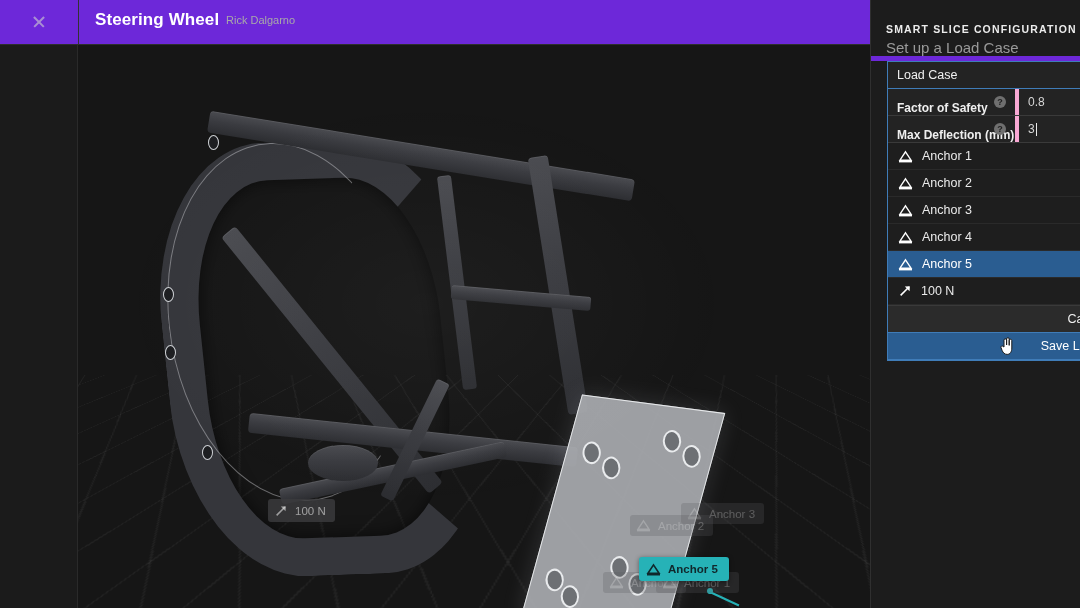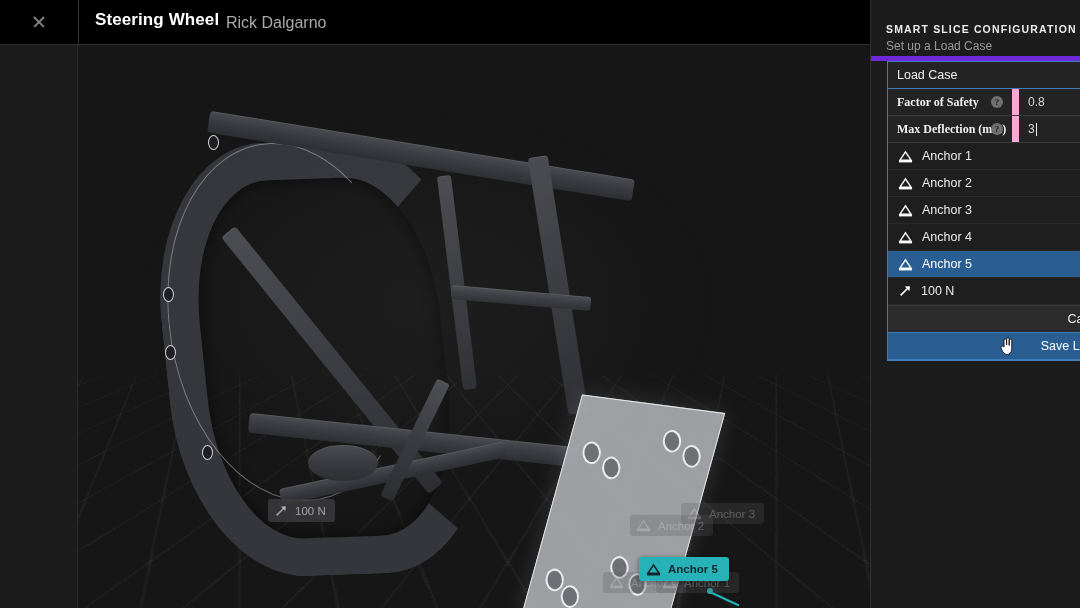--- a/index.html
+++ b/index.html
@@ -21,21 +21,21 @@
     height: 608px;
     background: #1c1c1c;
   }
 
   
   .topbar {
     position: absolute;
     left: 0; top: 0;
     width: 870px;
     height: 45px;
-    background: #000000;
+    background: #6d28d9;
     border-bottom: 1px solid #2e2e2e;
     box-sizing: border-box;
   }
   .close-cell {
     position: absolute;
     left: 0; top: 0;
     width: 78px; height: 44px;
     border-right: 1px solid #323232;
     display: flex;
     align-items: center;
@@ -61,21 +61,21 @@
     position: absolute;
     left: 95px; top: 10px;
     font-size: 17px;
     font-weight: bold;
     color: #ffffff;
     letter-spacing: .1px;
   }
   .doc-author {
     position: absolute;
     left: 226px; top: 14px;
-    font-size: 16px;
+    font-size: 11px;
     color: #a9a9a9;
   }
 
   
   .viewport {
     position: absolute;
     left: 78px; top: 45px;
     width: 792px; height: 563px;
     background: #161616;
     overflow: hidden;
@@ -223,21 +223,21 @@
     position: absolute;
     left: 15px; top: 7px;
     font-size: 10.5px;
     font-weight: bold;
     letter-spacing: 1.15px;
     color: #ececec;
   }
   .panel-sub {
     position: absolute;
     left: 15px; top: 23px;
-    font-size: 12px;
+    font-size: 15px;
     color: #9a9a9a;
   }
 
   .dialog {
     position: absolute;
     left: 16px; top: 61px;
     width: 400px;
     border: 1px solid #3f7cb8;
     background: #232323;
     box-sizing: border-box;
@@ -255,29 +255,28 @@
   }
   .field-row {
     display: flex;
     height: 26px;
     border-bottom: 1px solid #3a3a3a;
     background: #232323;
   }
   .field-label {
     width: 131px;
     display: flex;
-    align-items: center;
+    align-items: flex-end;
     padding-left: 9px;
     font-size: 12px;
     font-weight: bold;
     color: #efefef;
     box-sizing: border-box;
-    border-right: 7px solid #f9a8d4;
+    border-right: 4px solid #f9a8d4;
     position: relative;
-    font-family: Liberation Serif, serif;
   }
   .help-icon {
     position: absolute;
     right: 9px; top: 50%;
     transform: translateY(-50%);
     width: 12px; height: 12px;
     border-radius: 50%;
     background: #6f6f6f;
     color: #1f1f1f;
     font-size: 9px;

